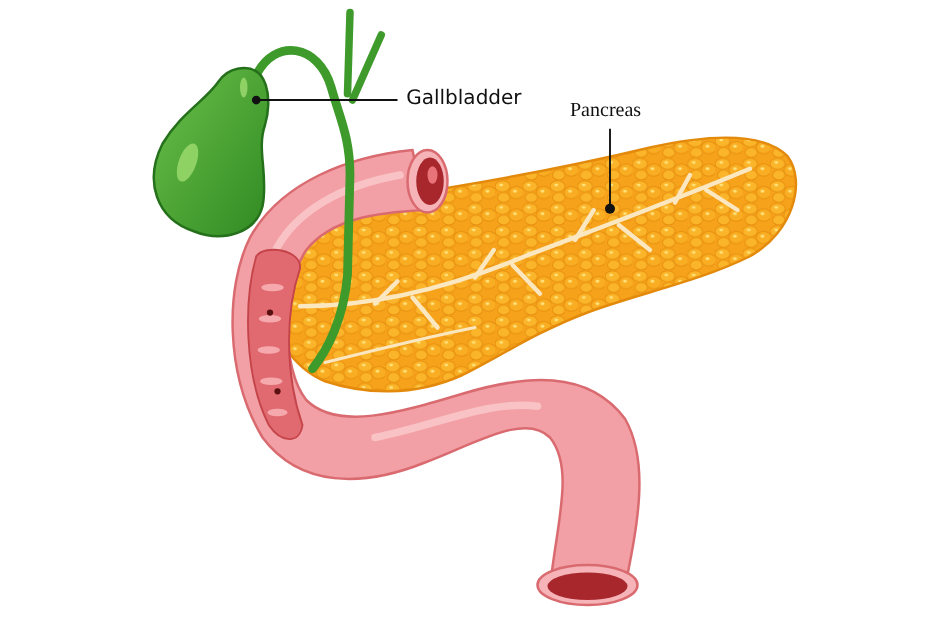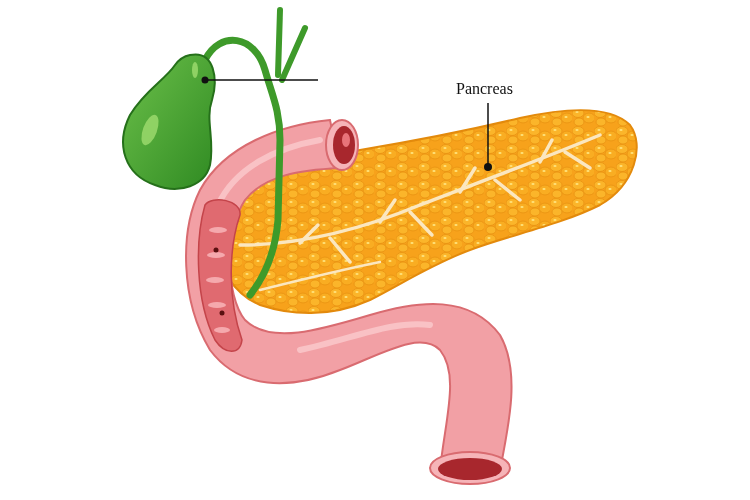--- a/index.html
+++ b/index.html
@@ -80,14 +80,15 @@
     <g>
       <line x1="205" y1="80" x2="318" y2="80" stroke="#111" stroke-width="1.5"></line>
       <circle cx="205" cy="80" r="3.5" fill="#111"></circle>
     </g>
     <g>
       <line x1="488" y1="103" x2="488" y2="167" stroke="#111" stroke-width="1.5"></line>
       <circle cx="488" cy="167" r="4" fill="#111"></circle>
     </g>
   </svg>
 
+  <div class="label" style="left:325px;top:68px;">Gallbladder</div>
   <div class="label" style="left:456px;top:80px;font-family:Liberation Serif, serif;">Pancreas</div>
 </div>
 
 </body></html>

